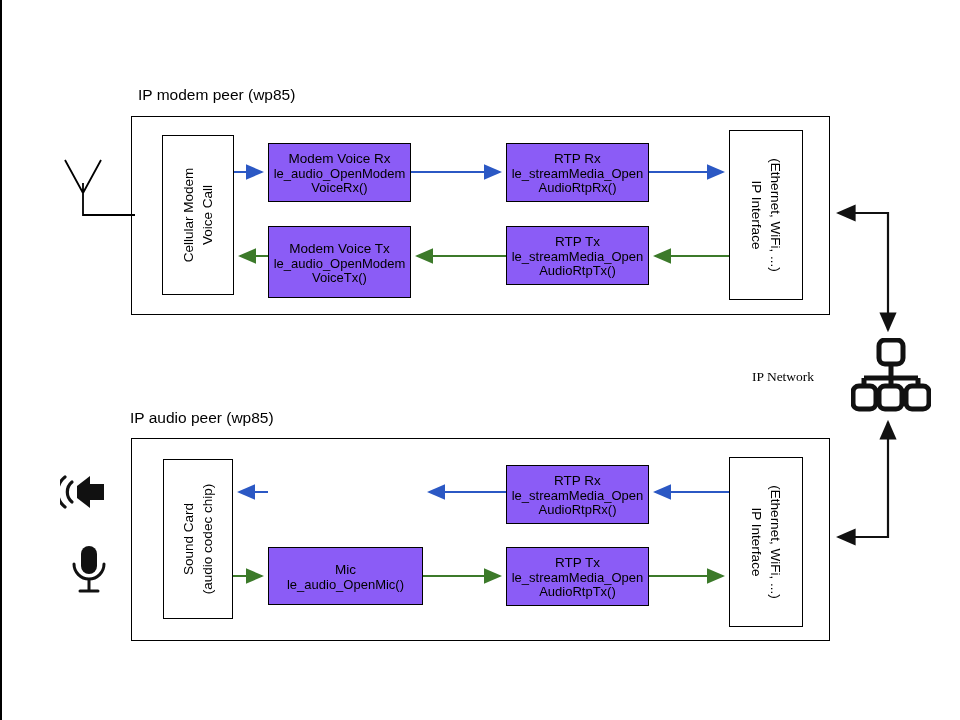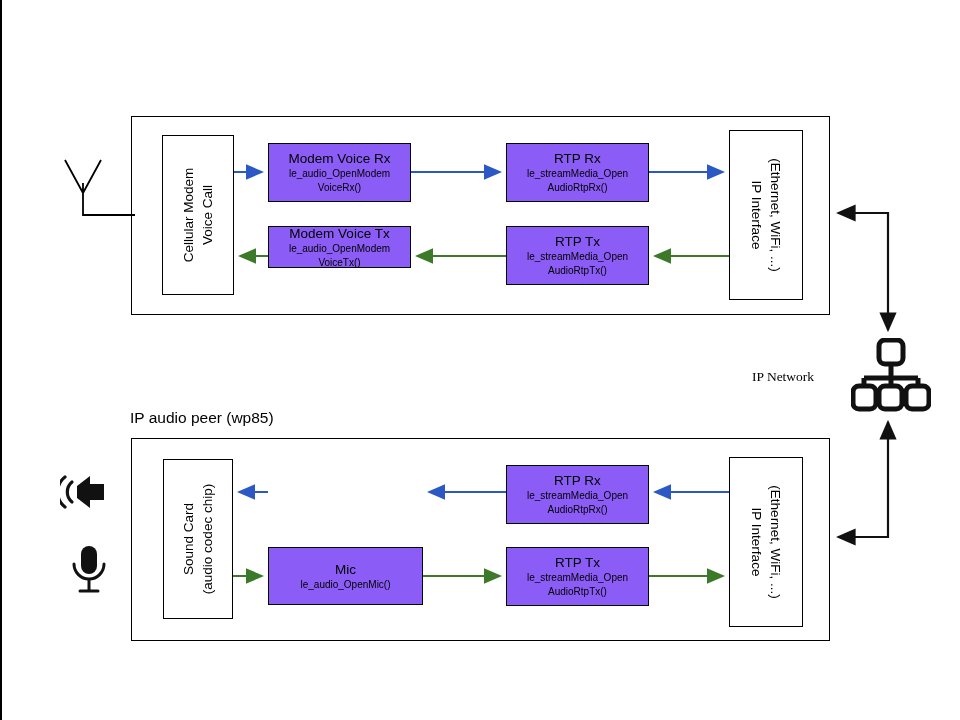--- a/index.html
+++ b/index.html
@@ -55,21 +55,21 @@
     align-items: center;
     justify-content: center;
     text-align: center;
   }
   .node .title {
     font-size: 13.5px;
     line-height: 17px;
     white-space: nowrap;
   }
   .node .api {
-    font-size: 10px;
+    font-size: 13px;
     line-height: 14px;
     white-space: pre-line;
   }
   
   .vnode {
     position: absolute;
     border: 1.3px solid #000000;
     background: #ffffff;
     box-sizing: border-box;
   }
@@ -111,37 +111,38 @@
   }
   .icon-wrap { position: absolute; }
 </style>
 </head>
 <body>
 
 <div id="canvas">
 
   <div class="left-rule"></div>
 
+  <div class="group-label" style="left:138px; top:86px;">IP modem peer (wp85)</div>
 
   <div class="group-box" style="left:131px; top:116px; width:699px; height:199px;"></div>
 
   <div class="vnode" style="left:162px; top:135px; width:72px; height:160px;">
     <div class="vtext-ccw">
       <span>Cellular Modem</span><br>
       <span>Voice Call</span>
     </div>
   </div>
 
   <div class="node" style="left:268px; top:143px; width:143px; height:59px;">
     <div class="title">Modem Voice Rx</div>
     <div class="api">le_audio_OpenModem
 VoiceRx()</div>
   </div>
 
-  <div class="node" style="left:268px; top:226px; width:143px; height:42px;">
+  <div class="node" style="left:268px; top:226px; width:143px; height:72px;">
     <div class="title">Modem Voice Tx</div>
     <div class="api">le_audio_OpenModem
 VoiceTx()</div>
   </div>
 
   <div class="node" style="left:506px; top:143px; width:143px; height:59px;">
     <div class="title">RTP Rx</div>
     <div class="api">le_streamMedia_Open
 AudioRtpRx()</div>
   </div>

